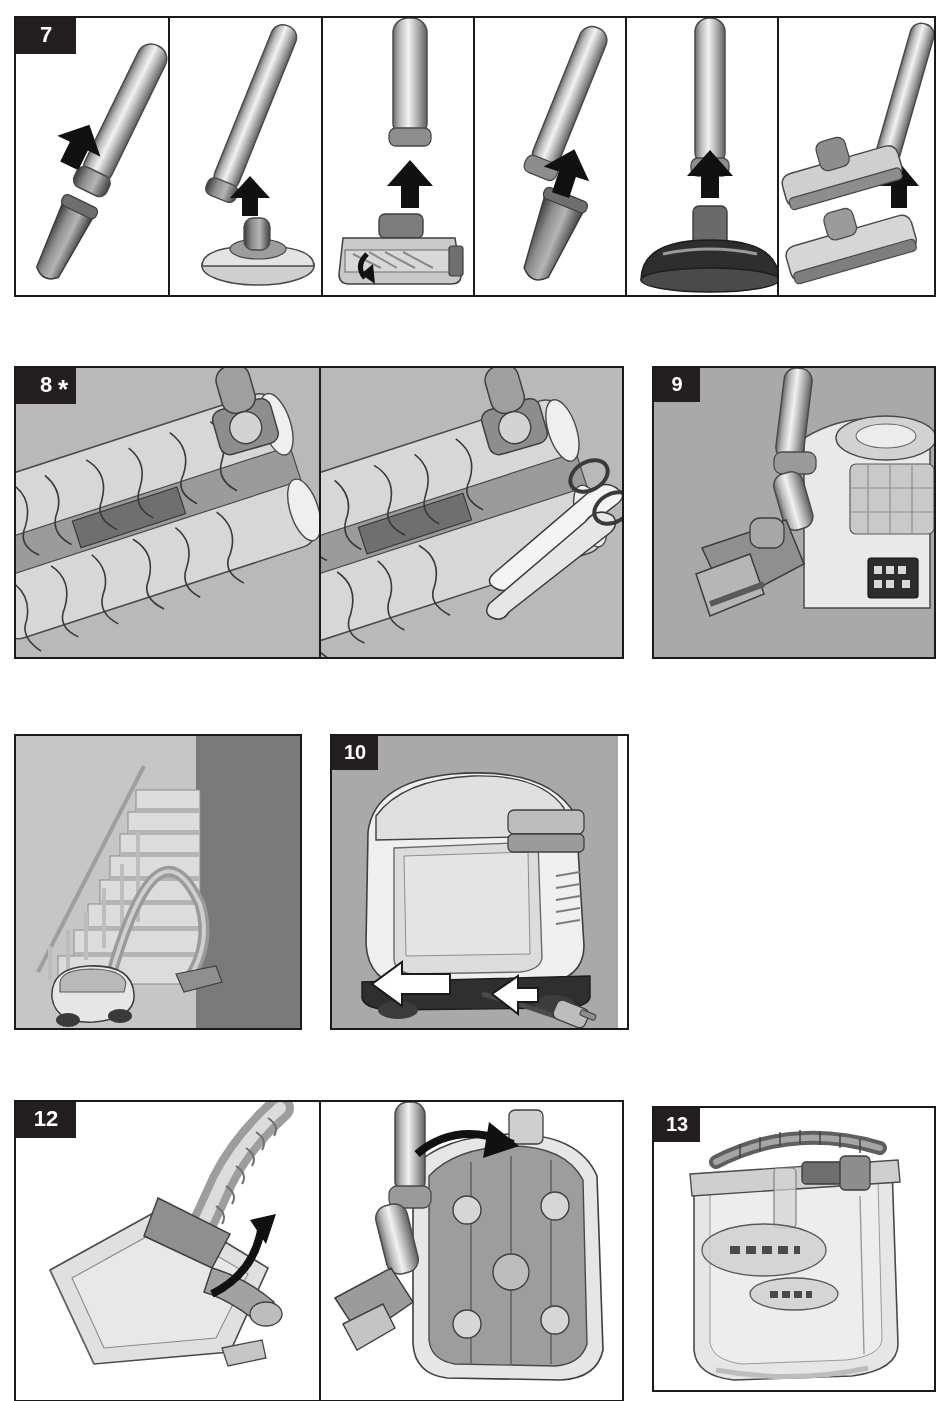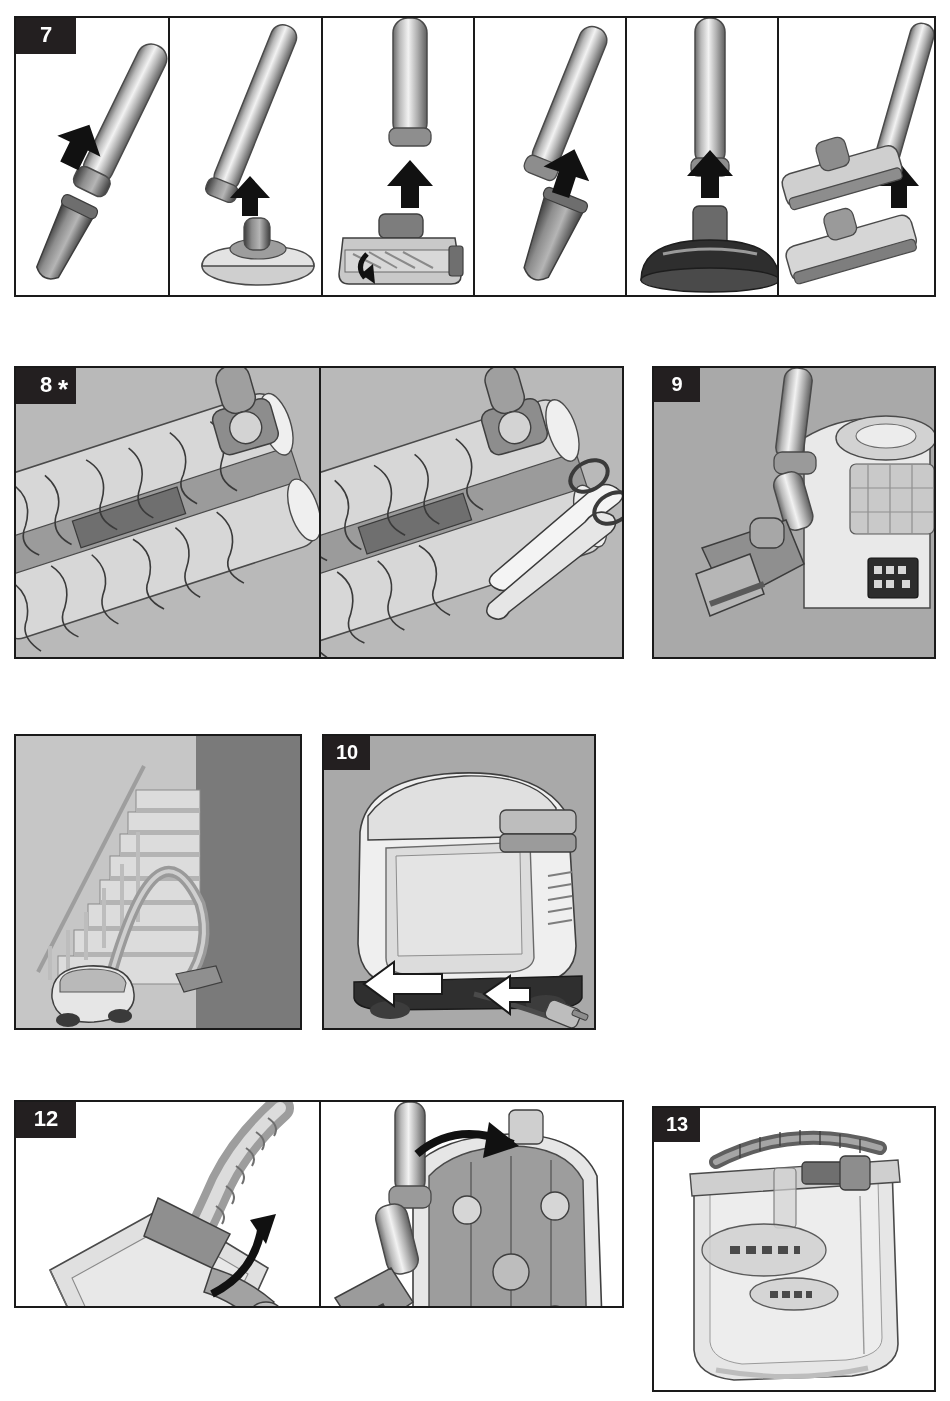--- a/index.html
+++ b/index.html
@@ -311,21 +311,21 @@
 
       <g>
         <path d="M36 262 Q34 232 72 230 Q116 228 118 258 Q120 282 78 286 Q40 288 36 262 Z" fill="#e6e6e6" stroke="#3f3f3f" stroke-width="1.5"></path>
         <path d="M44 246 Q46 234 74 233 Q106 233 110 247 L108 256 L44 256 Z" fill="#b9b9b9" stroke="#5a5a5a" stroke-width="1.1"></path>
         <ellipse cx="52" cy="284" rx="12" ry="7" fill="#3a3a3a"></ellipse>
         <ellipse cx="104" cy="280" rx="12" ry="7" fill="#3a3a3a"></ellipse>
       </g>
     </svg>
   </div>
 
-  <div class="panel" style="left:322px;top:734px;width:274px;height:296px;">
+  <div class="panel" style="left:330px;top:734px;width:299px;height:296px;">
     <div class="numtab small">10</div>
     <svg width="286" height="292" viewBox="0 0 286 292">
       <rect x="0" y="0" width="286" height="292" fill="#a9a9a9"></rect>
 
       <path d="M36 96 Q42 46 120 38 Q216 30 244 80 L252 210 Q252 244 206 250 L76 252 Q36 246 34 208 Z" fill="#efefef" stroke="#3f3f3f" stroke-width="1.6"></path>
 
       <path d="M62 112 L206 106 L210 222 Q208 234 188 236 L80 238 Q62 236 62 222 Z" fill="#d6d6d6" fill-opacity="0.75" stroke="#6a6a6a" stroke-width="1.4"></path>
       <path d="M72 120 L196 116 L198 218 L74 220 Z" fill="#e9e9e9" fill-opacity="0.6" stroke="#8d8d8d" stroke-width="1"></path>
 
       <path d="M44 80 Q70 44 140 40 Q208 38 232 72 L232 100 L44 104 Z" fill="#e0e0e0" stroke="#3f3f3f" stroke-width="1.4"></path>
@@ -345,21 +345,21 @@
         <rect x="222" y="268" width="34" height="20" rx="6" fill="#bdbdbd" stroke="#3f3f3f" stroke-width="1.3" transform="rotate(22 239 278)"></rect>
         <rect x="248" y="276" width="16" height="6" rx="2" fill="#8d8d8d" stroke="#3f3f3f" stroke-width="1" transform="rotate(22 256 279)"></rect>
       </g>
 
       <polygon points="118,238 70,238 70,226 40,248 70,270 70,258 118,258" fill="#ffffff" stroke="#1a1a1a" stroke-width="2"></polygon>
       <polygon points="186,252 186,240 160,258 186,278 186,266 206,266 206,252" fill="#ffffff" stroke="#1a1a1a" stroke-width="2"></polygon>
     </svg>
   </div>
 
 
-  <div class="panel" style="left:14px;top:1100px;width:610px;height:208px;">
+  <div class="panel" style="left:14px;top:1100px;width:610px;height:302px;">
     <div class="numtab">12</div>
     <div class="vdiv" style="left:303px;"></div>
 
     <div class="cell" style="left:0;width:303px;">
       <svg width="303" height="282" viewBox="0 0 303 282">
         <rect x="0" y="0" width="303" height="282" fill="#ffffff"></rect>
 
         <g>
           <path d="M264 6 Q226 40 206 80 Q190 116 178 140" stroke="#9d9d9d" stroke-width="28" fill="none" stroke-linecap="round"></path>
           <path d="M264 6 Q226 40 206 80 Q190 116 178 140" stroke="#dcdcdc" stroke-width="12" fill="none" stroke-linecap="round"></path>

